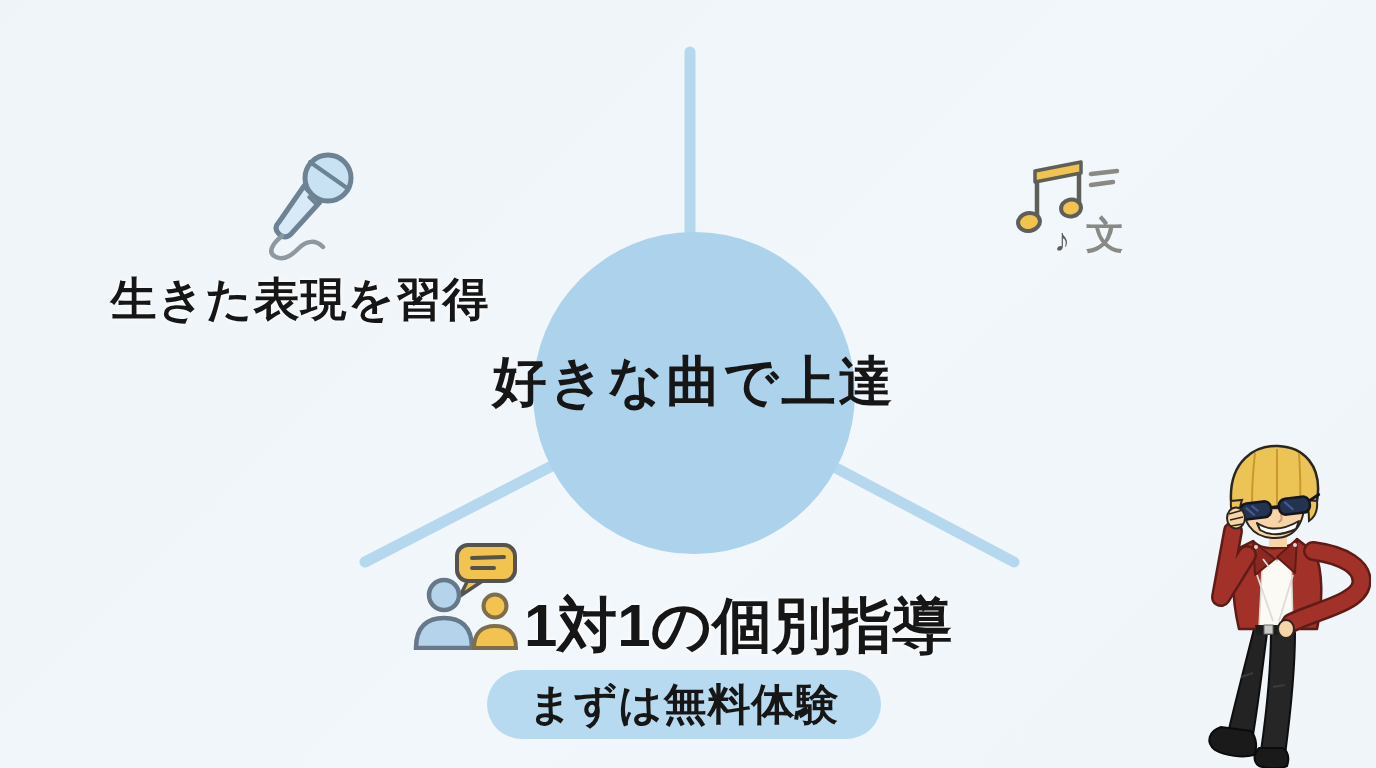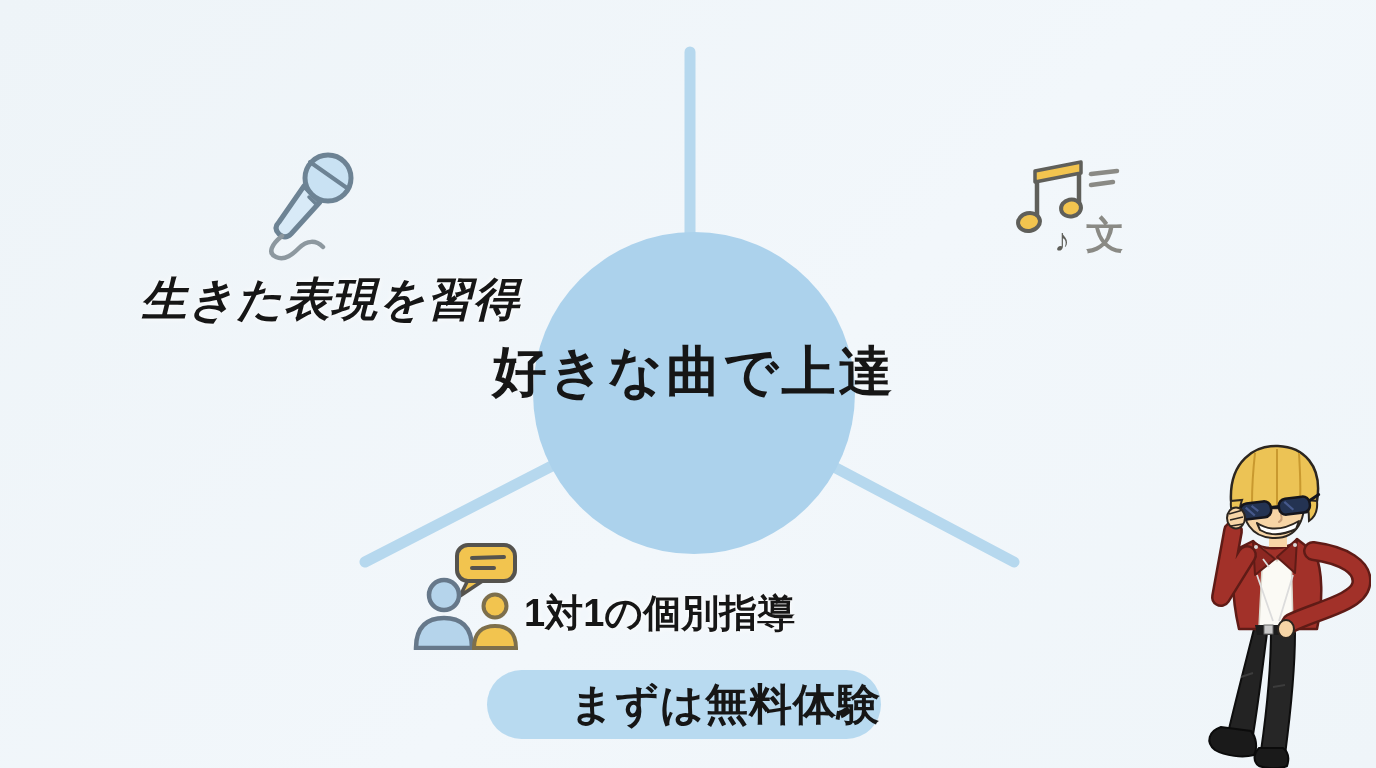--- a/index.html
+++ b/index.html
@@ -27,33 +27,33 @@
   .hub{fill:var(--circle);}
   .label{
     position:absolute;
     color:var(--text);
     font-weight:900;
     text-shadow:0 0 6px rgba(255,255,255,.85),0 0 2px rgba(255,255,255,.9);
     white-space:nowrap;
     line-height:1.1;
   }
   .center-label{
-    left:474px;top:341px;width:440px;height:62px;
+    left:474px;top:351px;width:440px;height:62px;
     font-size:54px;letter-spacing:3px;
     display:flex;align-items:center;justify-content:center;
     text-shadow:none;
   }
-  .label-left{left:80px;top:274px;width:440px;font-size:46px;text-align:right;letter-spacing:1px;font-style:italic;}
+  .label-left{left:80px;top:274px;width:440px;font-size:46px;text-align:center;letter-spacing:1px;}
   .label-right{left:865px;top:276px;width:440px;font-size:46px;text-align:center;letter-spacing:1px;}
-  .label-bottom{left:524px;top:593px;width:360px;font-size:38px;text-align:left;}
+  .label-bottom{left:524px;top:593px;width:360px;font-size:60px;text-align:left;}
   .cta-pill{
     position:absolute;left:487px;top:670px;width:394px;height:69px;
     background:var(--pill-bg);
     border:none;border-radius:35px;
-    display:flex;align-items:center;justify-content:flex-end;
+    display:flex;align-items:center;justify-content:center;
     font-family:inherit;
     font-size:43px;font-weight:900;color:var(--text);
     letter-spacing:1px;cursor:pointer;
   }
   .icon-abs{position:absolute;}
 </style>
 </head>
 <body>
 
 <div class="stage">

